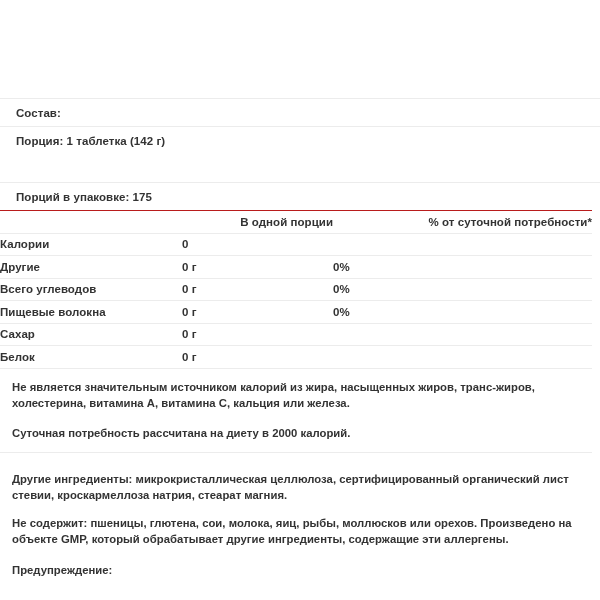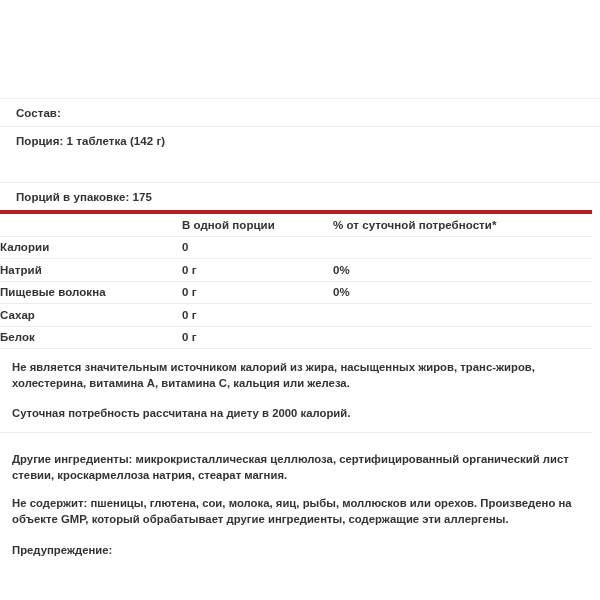--- a/index.html
+++ b/index.html
@@ -76,21 +76,22 @@
     border-bottom: 1px solid #ececec;
     color: #333333;
     font-weight: bold;
     font-size: 11.5px;
     letter-spacing: 0.05px;
   }
   .nutri-table th:first-child,
   .nutri-table td:first-child {
   }
   .nutri-table thead th {
-    border-top: 4px solid #b91c1c;
+    border-top: 1px solid #b91c1c;
+    text-align: right;
   }
 
   
   .para-block {
     padding: 0 12px 0 12px;
     box-sizing: border-box;
     width: 520px;
   }
   .para {
     font-size: 11.3px;
@@ -153,21 +154,26 @@
         <th>% от суточной потребности*</th>
       </tr>
     </thead>
     <tbody>
       <tr>
         <td>Калории</td>
         <td>0</td>
         <td></td>
       </tr>
       <tr>
-        <td>Натрий</td>
+        <td>Другие</td>
+        <td>0 г</td>
+        <td>0%</td>
+      </tr>
+      <tr>
+        <td>Всего углеводов</td>
         <td>0 г</td>
         <td>0%</td>
       </tr>
       <tr>
         <td>Пищевые волокна</td>
         <td>0 г</td>
         <td>0%</td>
       </tr>
       <tr>
         <td>Сахар</td>

